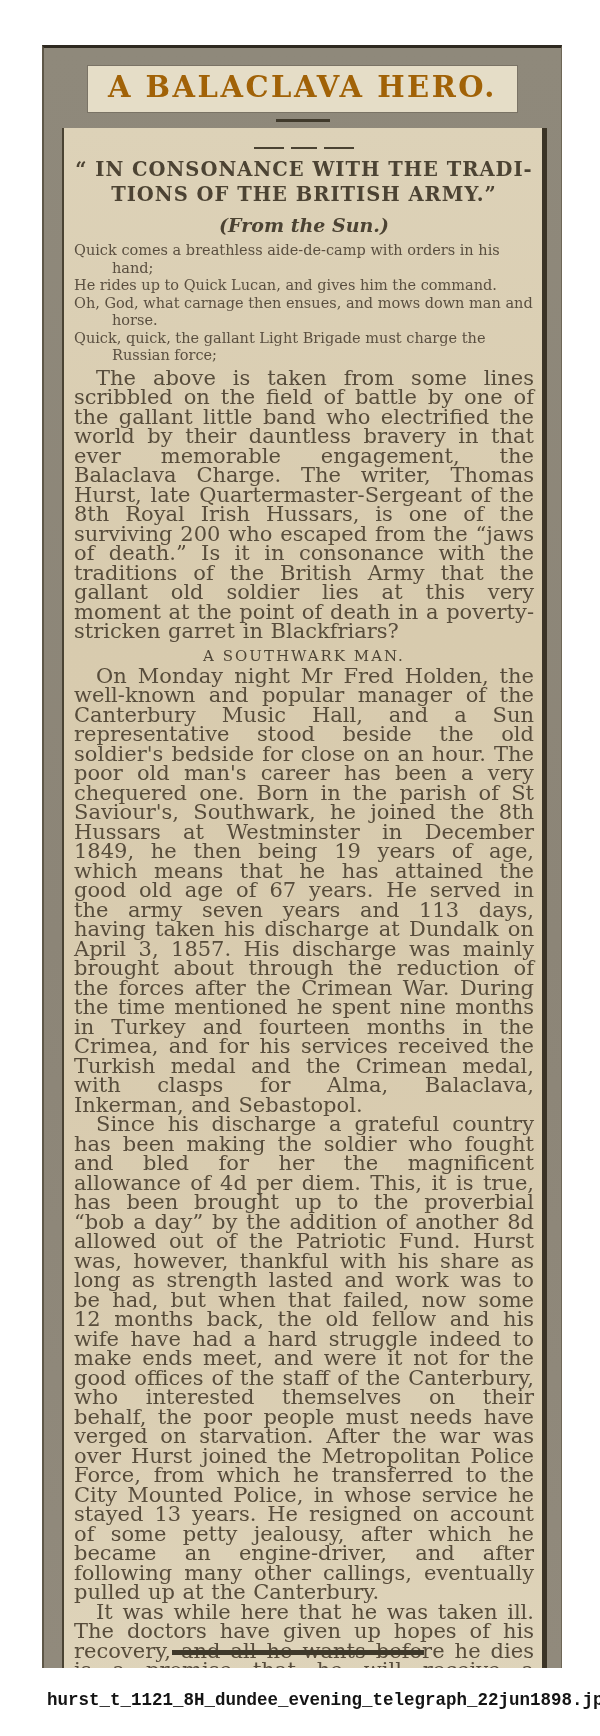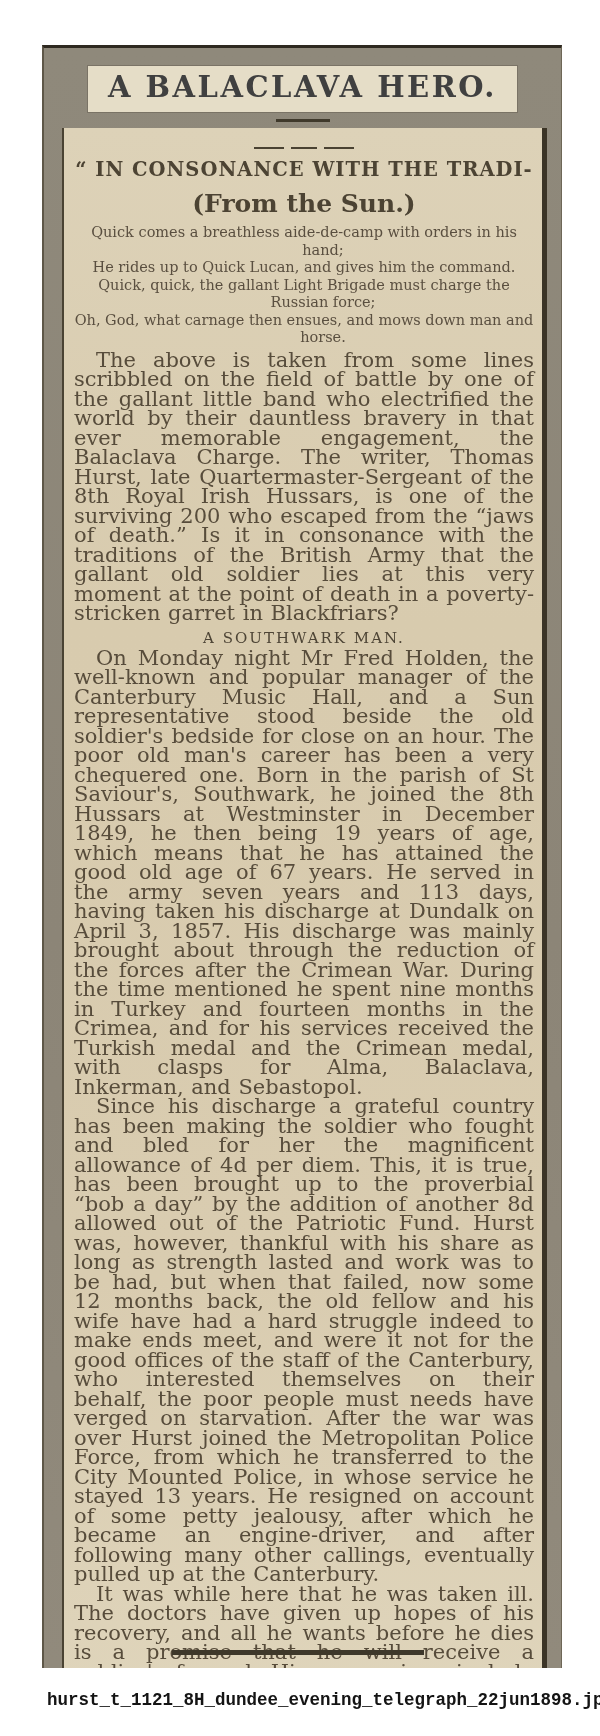--- a/index.html
+++ b/index.html
@@ -21,21 +21,21 @@
   }
   .headline-strip{
     margin:18px auto 0;
     width:fit-content;
     background:#e5ddc7;
     padding:4px 20px 8px 20px;
     box-shadow:0 0 0 1px rgba(60,52,38,0.25);
   }
   .headline{
     font-size:29px;font-weight:700;letter-spacing:2.5px;
-    color:#404040;white-space:nowrap;margin-top:35px;
+    color:#a16207;white-space:nowrap;margin-top:35px;
   }
   .rule-short{
     width:54px;height:3px;background:#3f392b;margin:7px auto 0;
   }
   .paper{
     margin:6px 14px 46px 18px;
     background:linear-gradient(180deg,#ddd2b8 0%,#d8cbae 30%,#d9ccb0 70%,#e0d6bd 100%);
     border-left:2px solid #4a4333;
     border-right:5px solid #3b3426;
     padding:10px 8px 14px 10px;
@@ -49,28 +49,28 @@
   .rule-dashes{
     width:100px;height:2px;margin:9px auto 8px;
     background:linear-gradient(to right,#4a4232 0 30%,transparent 30% 37%,#4a4232 37% 63%,transparent 63% 70%,#4a4232 70% 100%);
   }
   .quotehead{
     margin:0;
     font-size:19.5px;line-height:25px;font-weight:700;
     letter-spacing:1px;text-align:center;color:#4c4333;
   }
   .source{
-    font-weight:700;font-size:25px;
+    font-style:italic;font-weight:700;font-size:19px;
     text-align:center;margin:7px 0 6px;color:#4c4333;
   }
   .verse{
     font-size:14.5px;line-height:17.5px;color:#5a4f40;
     margin:0 0 4px 0;
   }
-  .verse-line{padding-left:38px;text-indent:-38px;text-align:center;}
+  .verse-line{padding-left:38px;text-indent:-38px;}
   .para{
     font-size:21px;line-height:19.5px;
     text-align:justify;text-indent:22px;
     word-spacing:1px;margin:0;color:#574c3b;
   }
   .crosshead{
     margin:5px 0 2px;
     font-size:15px;font-weight:400;letter-spacing:2px;
     text-align:center;color:#4d4435;
   }
@@ -96,29 +96,30 @@
 
   <div class="rule-short"></div>
 
   <div class="paper">
 
 
     <div class="rule-dashes"></div>
 
     <h3 class="quotehead">
       <span>“ IN CONSONANCE WITH THE TRADI-</span><br>
+      <span>TIONS OF THE BRITISH ARMY.”</span>
     </h3>
 
     <div class="source">(From the Sun.)</div>
 
     <div class="verse">
       <div class="verse-line">Quick comes a breathless aide-de-camp with orders in his hand;</div>
       <div class="verse-line">He rides up to Quick Lucan, and gives him the command.</div>
+      <div class="verse-line">Oh, God, what carnage then ensues, and mows down man and horse.</div>
       <div class="verse-line">Quick, quick, the gallant Light Brigade must charge the Russian force;</div>
-      <div class="verse-line">Oh, God, what carnage then ensues, and mows down man and horse.</div>
     </div>
 
     <p class="para">The above is taken from some lines scribbled on the field of battle by one of the gallant little band who electrified the world by their dauntless bravery in that ever memorable engagement, the Balaclava Charge. The writer, Thomas Hurst, late Quartermaster-Sergeant of the 8th Royal Irish Hussars, is one of the surviving 200 who escaped from the “jaws of death.” Is it in consonance with the traditions of the British Army that the gallant old soldier lies at this very moment at the point of death in a poverty-stricken garret in Blackfriars?</p>
 
     <h4 class="crosshead">A SOUTHWARK MAN.</h4>
     <p class="para">On Monday night Mr Fred Holden, the well-known and popular manager of the Canterbury Music Hall, and a Sun representative stood beside the old soldier's bedside for close on an hour. The poor old man's career has been a very chequered one. Born in the parish of St Saviour's, Southwark, he joined the 8th Hussars at Westminster in December 1849, he then being 19 years of age, which means that he has attained the good old age of 67 years. He served in the army seven years and 113 days, having taken his discharge at Dundalk on April 3, 1857. His discharge was mainly brought about through the reduction of the forces after the Crimean War. During the time mentioned he spent nine months in Turkey and fourteen months in the Crimea, and for his services received the Turkish medal and the Crimean medal, with clasps for Alma, Balaclava, Inkerman, and Sebastopol.</p>
 
     <p class="para">Since his discharge a grateful country has been making the soldier who fought and bled for her the magnificent allowance of 4d per diem. This, it is true, has been brought up to the proverbial “bob a day” by the addition of another 8d allowed out of the Patriotic Fund. Hurst was, however, thankful with his share as long as strength lasted and work was to be had, but when that failed, now some 12 months back, the old fellow and his wife have had a hard struggle indeed to make ends meet, and were it not for the good offices of the staff of the Canterbury, who interested themselves on their behalf, the poor people must needs have verged on starvation. After the war was over Hurst joined the Metropolitan Police Force, from which he transferred to the City Mounted Police, in whose service he stayed 13 years. He resigned on account of some petty jealousy, after which he became an engine-driver, and after following many other callings, eventually pulled up at the Canterbury.</p>
 
     <p class="para">It was while here that he was taken ill. The doctors have given up hopes of his recovery, and all he wants before he dies is a promise that he will receive a soldier's funeral. His possessions include a large picture depicting Earl Cardigan at the head of his column charging the Russian guns. This was presented to Hurst by Lady Cardigan.</p>

